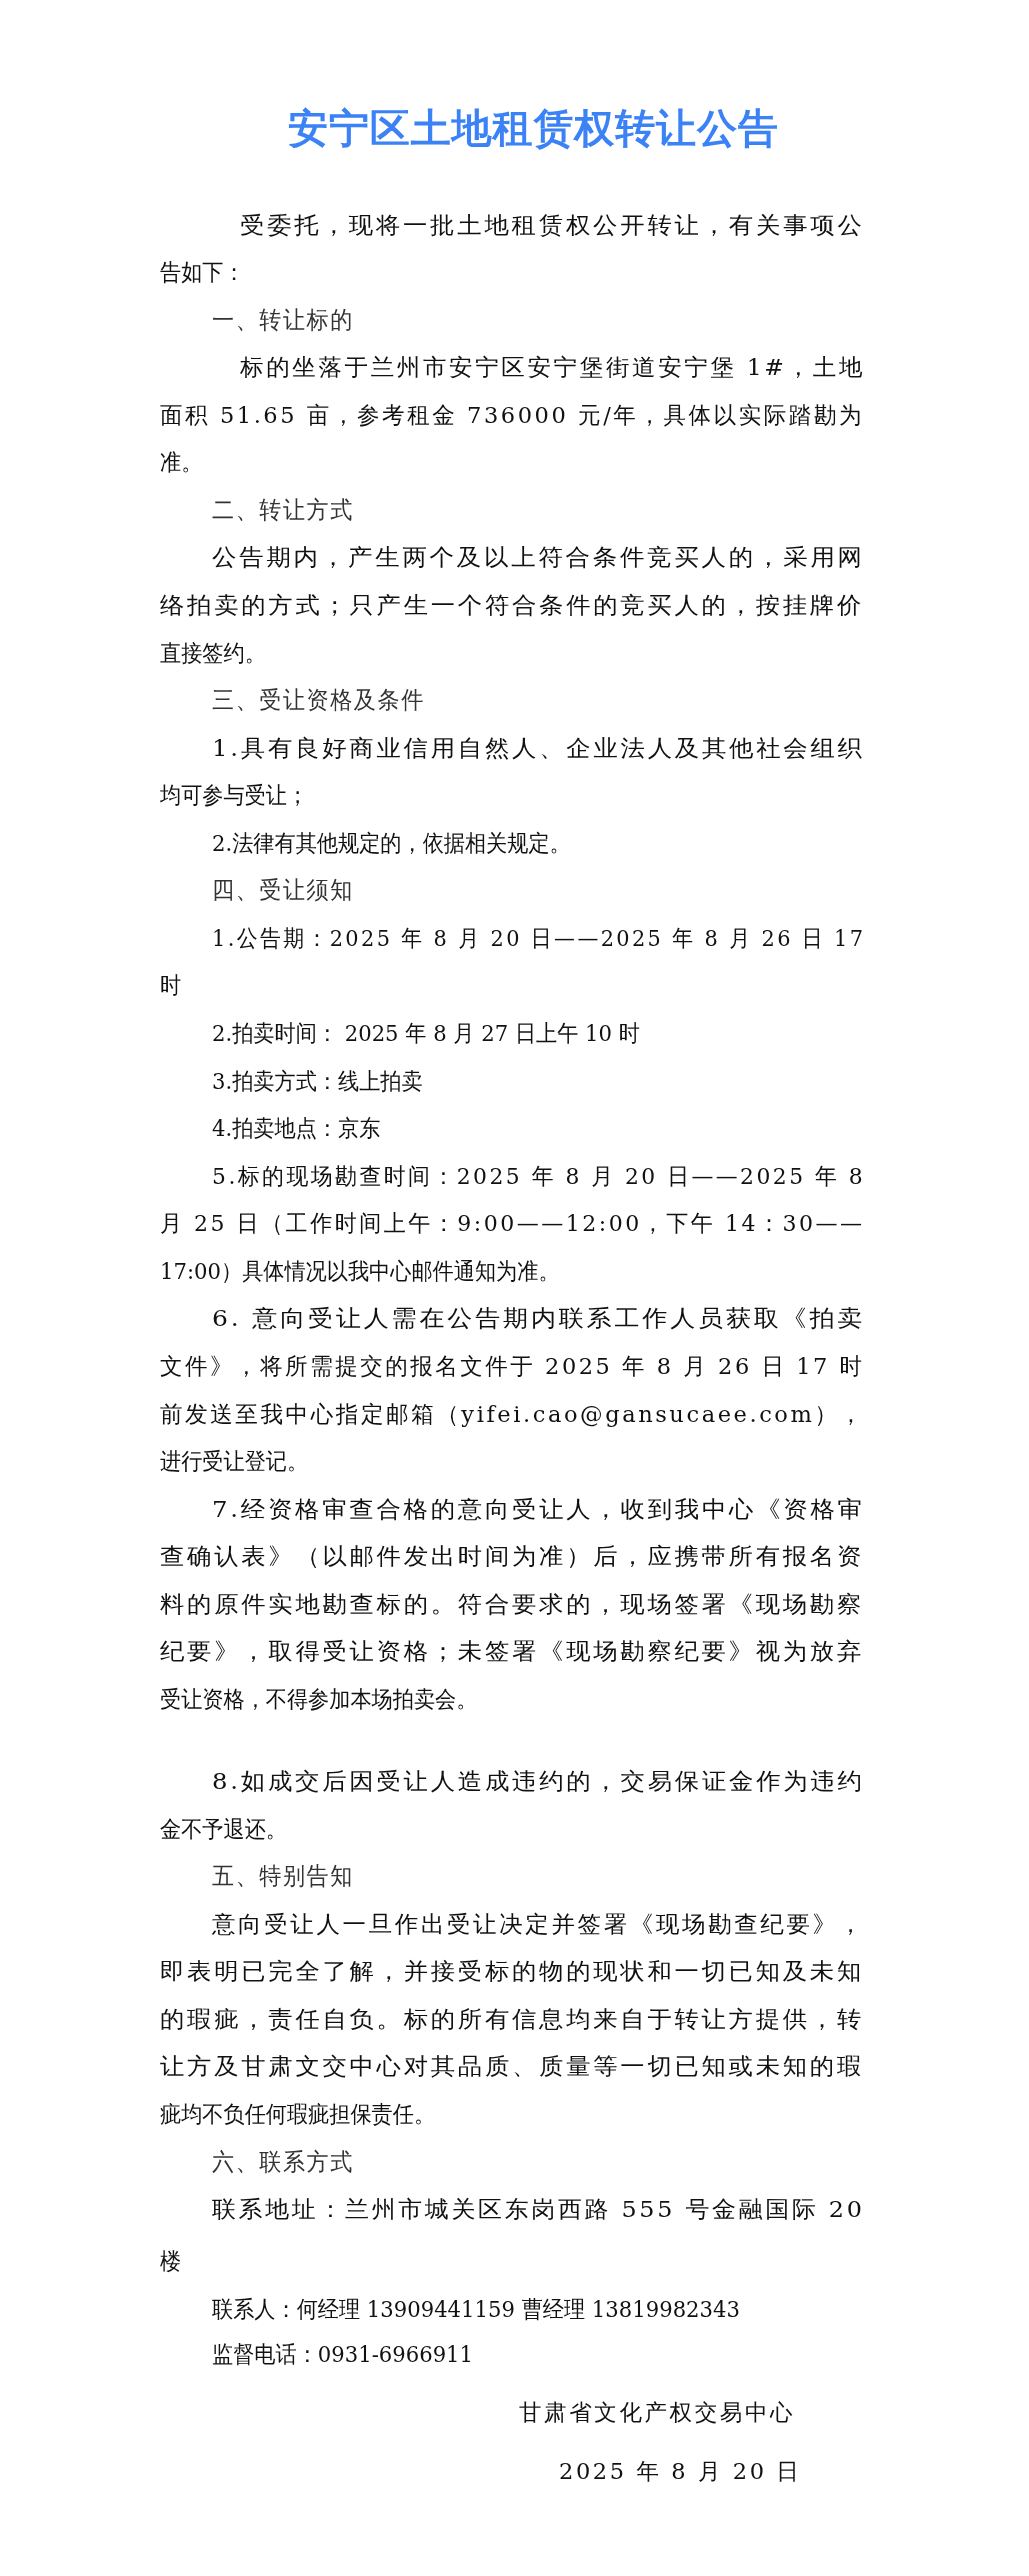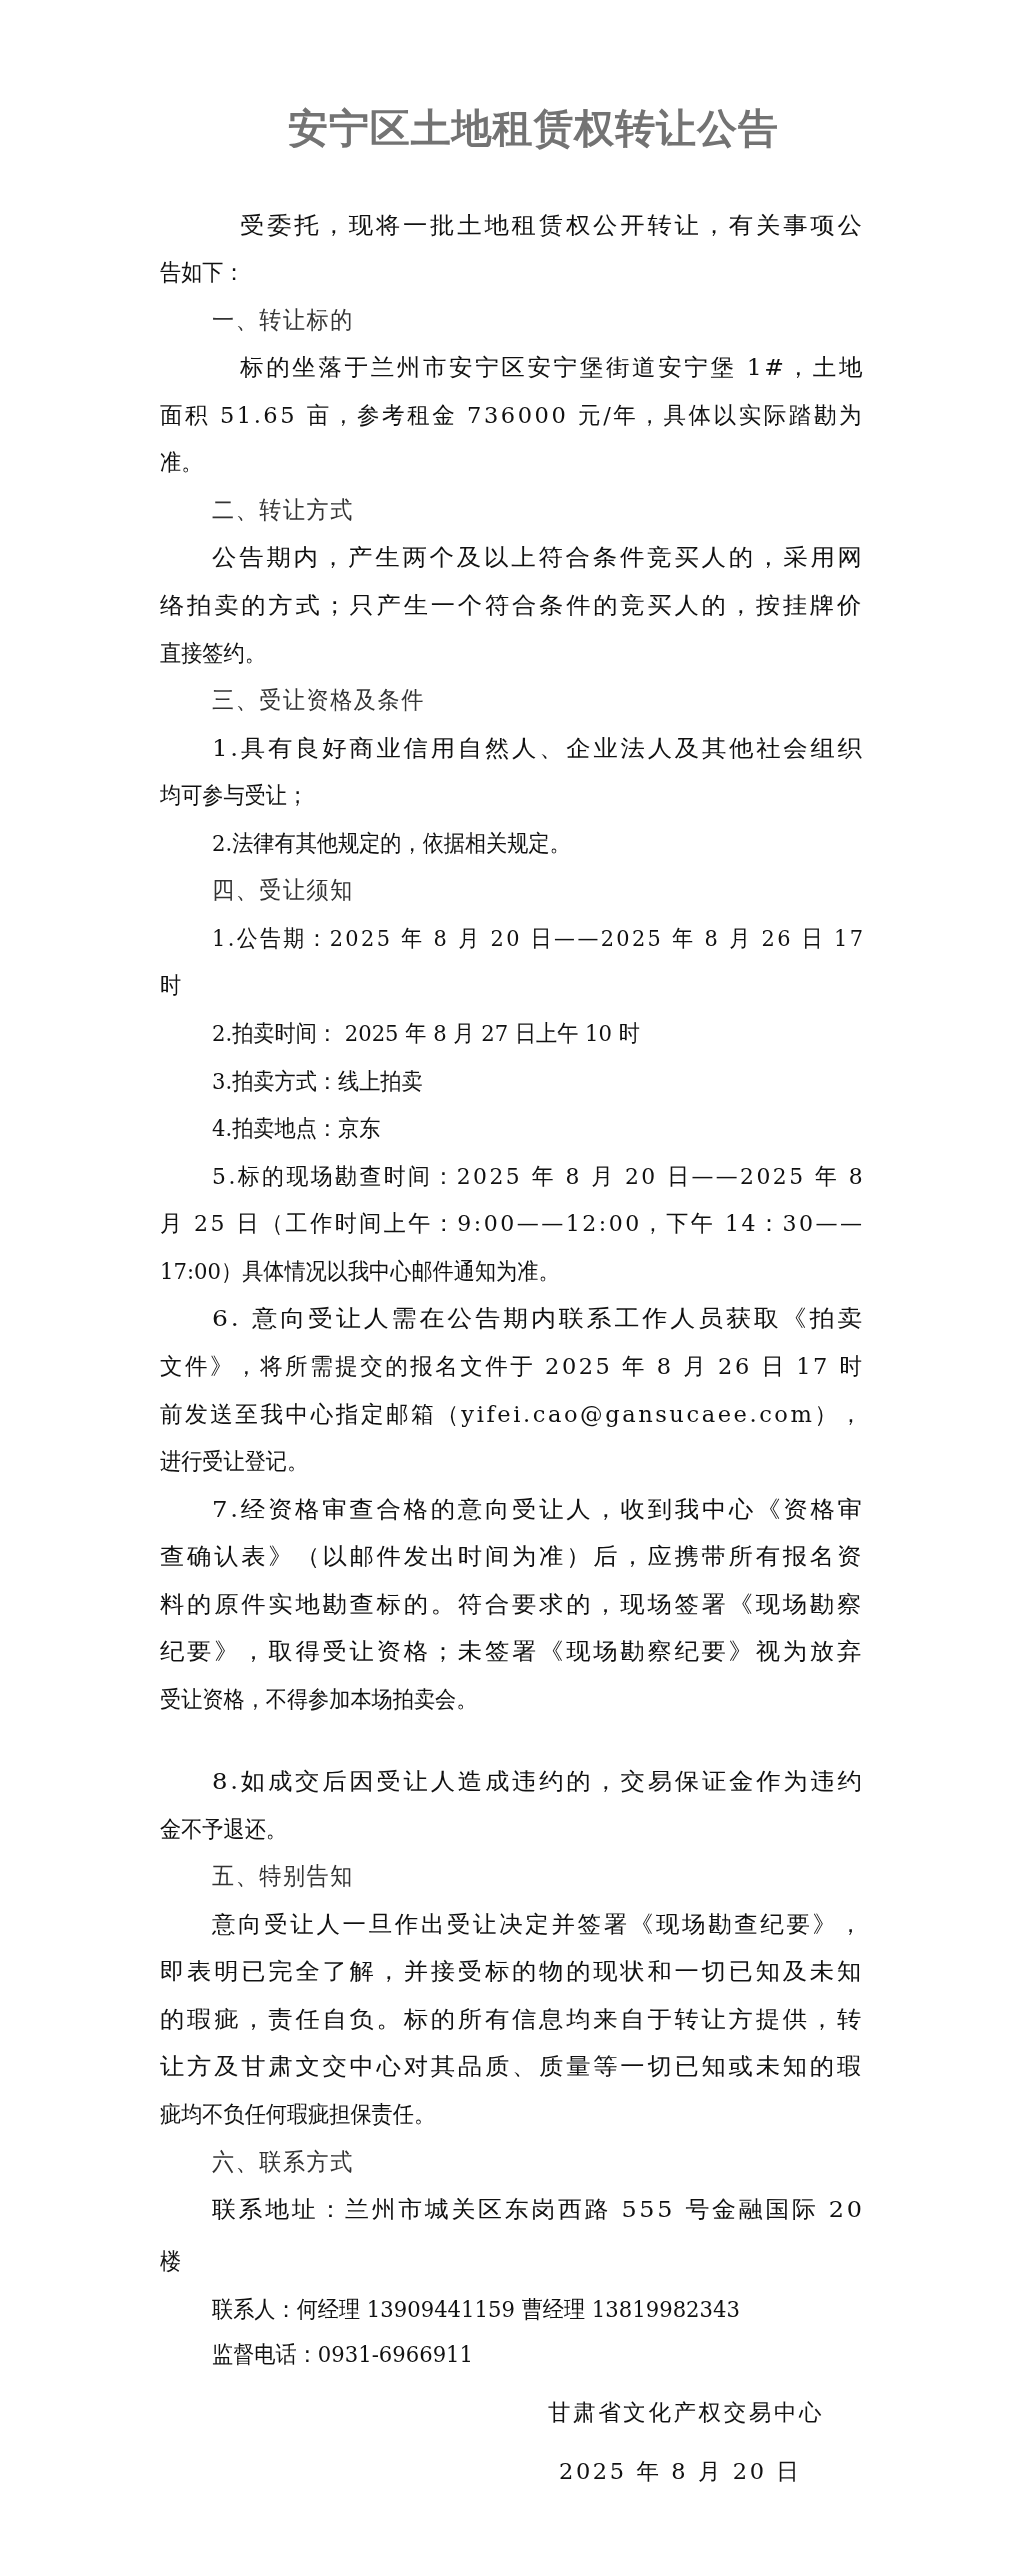--- a/index.html
+++ b/index.html
@@ -1,21 +1,21 @@
 <!DOCTYPE html>
 <html style="font-size:14px"><head>
 <meta charset="utf-8">
 <style>
   html, body { margin: 0; padding: 0; background: #ffffff; }
   body { width: 1029px; height: 2576px; position: relative; overflow: hidden; }
   .page { position: absolute; left: 0; top: 0; width: 1029px; height: 2576px; background: #fff; }
   .title {
     position: absolute; left: 288px; top: 105px; width: 455px; height: 45px;
     font-family: "DejaVu Serif", "Liberation Serif", serif;
-    font-weight: bold; font-size: 40px; line-height: 45px; color: #737373;
+    font-weight: bold; font-size: 40px; line-height: 45px; color: #3b82f6;
     text-align: center; letter-spacing: 0.9px; white-space: nowrap;
   }
   .line {
     position: absolute; height: 35px; line-height: 35px;
     font-family: "DejaVu Serif", "Liberation Serif", serif;
     font-size: 23px; color: #111; white-space: nowrap;
     transform-origin: left center;
   }
   .line.full { letter-spacing: 2.6px; }
   .line.heading {
@@ -79,16 +79,16 @@
   <div class="line full" style="left: 160px; top: 2002px; transform: scaleX(1.0577);">的瑕疵，责任自负。标的所有信息均来自于转让方提供，转</div>
   <div class="line full" style="left: 160px; top: 2049px; transform: scaleX(1.0577);">让方及甘肃文交中心对其品质、质量等一切已知或未知的瑕</div>
   <div class="line" style="left: 160px; top: 2097px; transform: scaleX(0.92);">疵均不负任何瑕疵担保责任。</div>
 
   <div class="line heading" style="left: 212px; top: 2145px; transform: scaleX(0.92);">六、联系方式</div>
   <div class="line full" style="left: 212px; top: 2192px; transform: scaleX(1.0394);">联系地址：兰州市城关区东岗西路 555 号金融国际 20</div>
   <div class="line" style="left: 160px; top: 2244px; transform: scaleX(0.92);">楼</div>
   <div class="line" style="left: 212px; top: 2292px; transform: scaleX(0.92);">联系人：何经理   13909441159   曹经理 13819982343</div>
   <div class="line" style="left: 212px; top: 2337px; transform: scaleX(0.92);">监督电话：0931-6966911</div>
 
-  <div class="sig" style="left:548px;top:2395px;">甘肃省文化产权交易中心</div>
+  <div class="sig" style="left:519px;top:2395px;">甘肃省文化产权交易中心</div>
   <div class="sig" style="left:559px;top:2442px;margin-top:12px;">2025 年 8 月 20 日</div>
 </div>
 
 
 </body></html>

